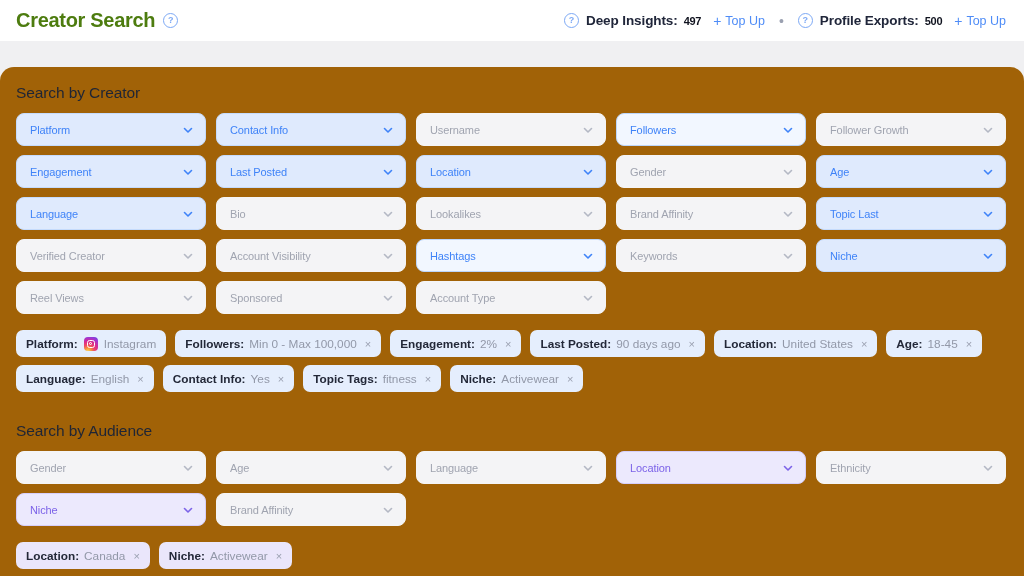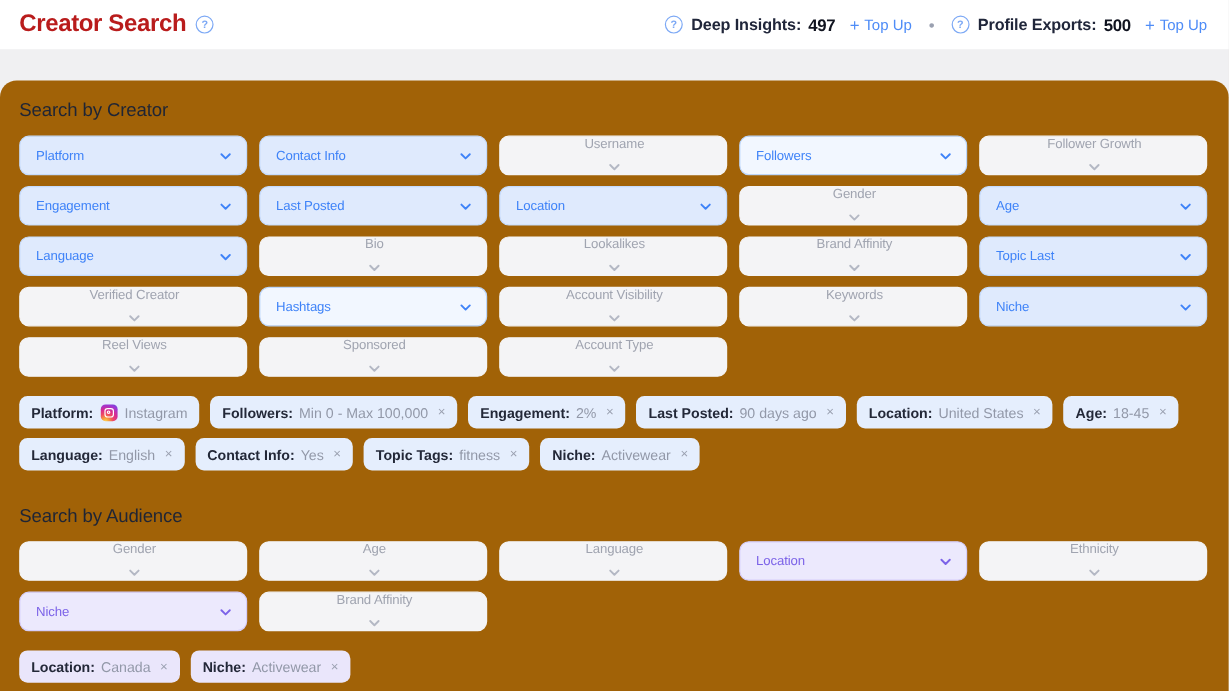--- a/index.html
+++ b/index.html
@@ -13,40 +13,40 @@
 
   
   .topbar {
     height: 41px; width: 100%;
     background: #ffffff;
     display: flex; align-items: center;
     padding: 0 18px 0 16px;
     position: relative;
   }
   .brand-title {
-    font-size: 20px; font-weight: bold; color: #b91c1c;
+    font-size: 20px; font-weight: bold; color: #4d7c0f;
     letter-spacing: -0.3px;
   }
   .help-icon {
     display: inline-flex; align-items: center; justify-content: center;
     width: 15px; height: 15px; margin-left: 8px;
     border-radius: 50%;
     border: 1.3px solid #7da9f5;
     color: #7da9f5; font-size: 9px; line-height: 1;
     font-weight: bold;
   }
   .title-wrap { display: flex; align-items: center; }
   .credits { margin-left: auto; display: flex; align-items: center; gap: 0px; }
   .credit-group { display: flex; align-items: center; }
   .credit-label {
     font-size: 13.5px; color: #20263a; font-weight: bold;
     margin-left: 7px; letter-spacing: -0.1px;
   }
   .credit-value {
-    font-size: 14px; font-weight: bold; color: #10131f;
+    font-size: 11px; font-weight: bold; color: #10131f;
     margin-left: 6px; letter-spacing: -0.3px;
   }
   .topup {
     display: inline-flex; align-items: center; gap: 4px;
     margin-left: 12px; color: #4e8cf7; font-size: 12.5px;
     cursor: pointer;
   }
   .topup .plus { font-size: 14px; line-height: 1; }
   .dot-sep { color: #9aa0b0; font-size: 14px; margin: 0 14px; line-height: 1; }
 
@@ -76,21 +76,21 @@
     display: flex; align-items: center;
     padding: 0 11px 0 13px;
     font-size: 11px; cursor: pointer;
     border: 1px solid transparent;
     letter-spacing: -0.1px;
   }
   .dd .lbl { flex: 1; }
   .dd .chev { width: 12px; height: 12px; flex: none; }
   .dd .chev svg { display: block; }
 
-  .dd.off { background: #f4f4f6; color: #a0a4b0; border-color: #f4f4f6; flex-direction: column; }
+  .dd.off { background: #f4f4f6; color: #a0a4b0; border-color: #f4f4f6; }
   .dd.off .chev svg { stroke: #b4b8c4; }
 
   .dd.on   { background: #dfeafd; color: #3f83f8; border-color: #c5dbfc; }
   .dd.on .chev svg { stroke: #3f83f8; }
 
   .dd.on-light { background: #f2f7ff; color: #3f83f8; border-color: #bcd6fb; }
   .dd.on-light .chev svg { stroke: #3f83f8; }
 
   .dd.on-purple { background: #ece9fd; color: #7c63e8; border-color: #d6cefb; }
   .dd.on-purple .chev svg { stroke: #7c63e8; }
@@ -281,30 +281,30 @@
           </span>
         </div>
         <div class="dd off">
           <span class="lbl">Verified Creator</span>
           <span class="chev">
             <svg viewBox="0 0 12 12" width="12" height="12" fill="none" stroke-width="1.6" stroke-linecap="round" stroke-linejoin="round">
               <polyline points="2.5,4.5 6,8 9.5,4.5"></polyline>
             </svg>
           </span>
         </div>
+        <div class="dd off">
+          <span class="lbl">Account Visibility</span>
+          <span class="chev">
+            <svg viewBox="0 0 12 12" width="12" height="12" fill="none" stroke-width="1.6" stroke-linecap="round" stroke-linejoin="round">
+              <polyline points="2.5,4.5 6,8 9.5,4.5"></polyline>
+            </svg>
+          </span>
+        </div>
         <div class="dd on-light">
           <span class="lbl">Hashtags</span>
-          <span class="chev">
-            <svg viewBox="0 0 12 12" width="12" height="12" fill="none" stroke-width="1.6" stroke-linecap="round" stroke-linejoin="round">
-              <polyline points="2.5,4.5 6,8 9.5,4.5"></polyline>
-            </svg>
-          </span>
-        </div>
-        <div class="dd off">
-          <span class="lbl">Account Visibility</span>
           <span class="chev">
             <svg viewBox="0 0 12 12" width="12" height="12" fill="none" stroke-width="1.6" stroke-linecap="round" stroke-linejoin="round">
               <polyline points="2.5,4.5 6,8 9.5,4.5"></polyline>
             </svg>
           </span>
         </div>
         <div class="dd off">
           <span class="lbl">Keywords</span>
           <span class="chev">
             <svg viewBox="0 0 12 12" width="12" height="12" fill="none" stroke-width="1.6" stroke-linecap="round" stroke-linejoin="round">

